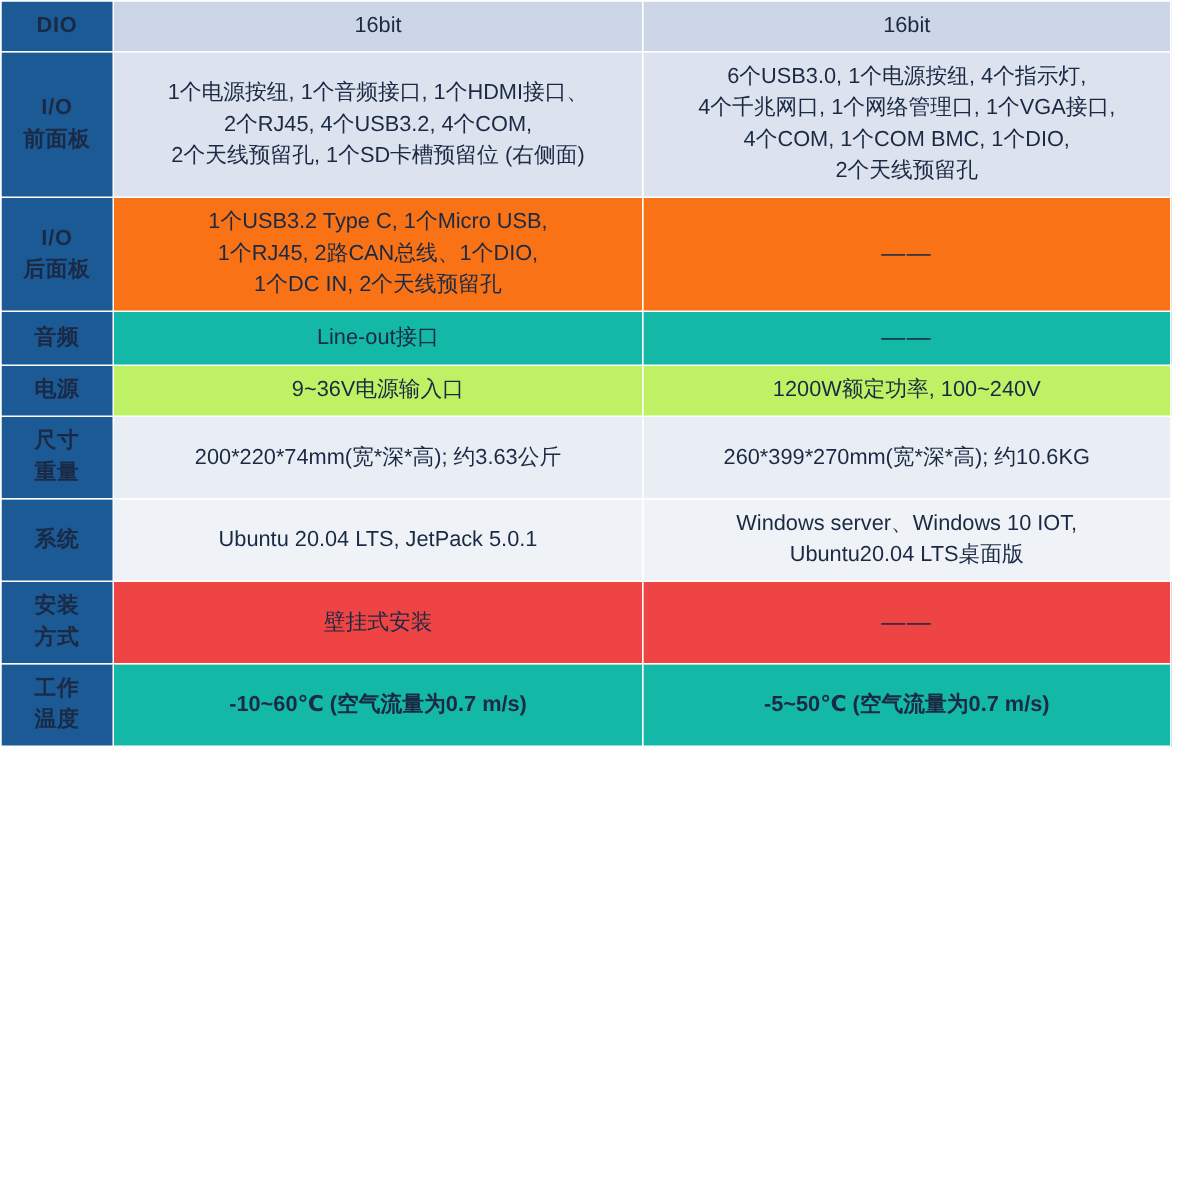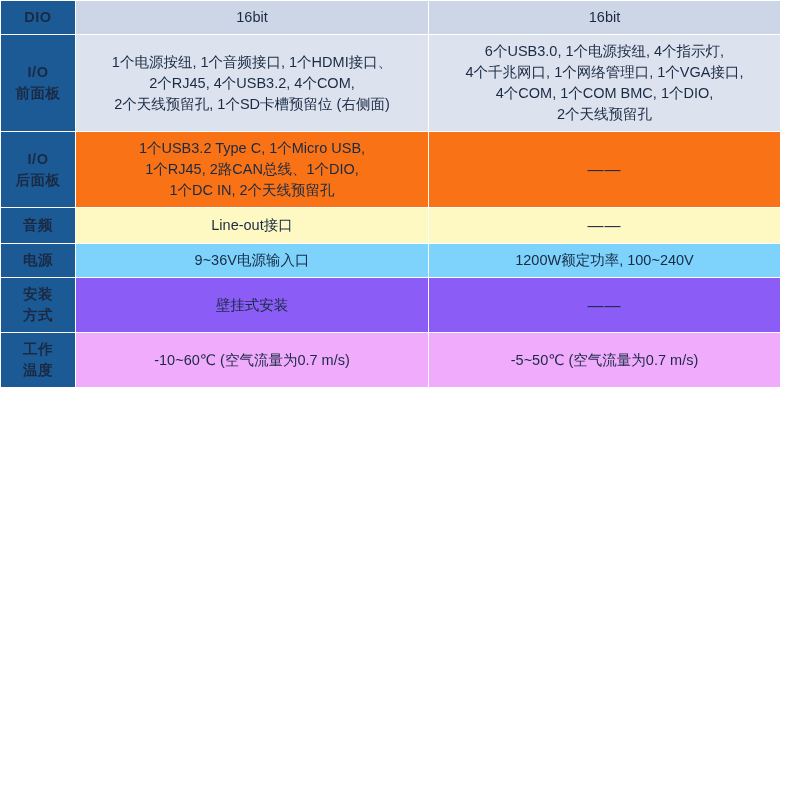--- a/index.html
+++ b/index.html
@@ -40,26 +40,26 @@
     background: #1c5a96;
     color: #ffffff;
     font-weight: bold;
     font-size: 15px;
     line-height: 1.3;
     letter-spacing: 0.5px;
   }
   tr.band-a td.val { background: #cdd6e6; margin-left: 20px; }
   tr.band-b td.val { background: #dde3ee; }
   tr.band-c td.val { background: #f97316; }
-  tr.band-d td.val { background: #fef9c3; }
-  tr.band-e td.val { background: #7dd3fc; }
+  tr.band-d td.val { background: #14b8a6; }
+  tr.band-e td.val { background: #bef264; }
   tr.band-f td.val { background: #e9edf4; }
   tr.band-g td.val { background: #eff2f7; }
-  tr.band-h td.val { background: #8b5cf6; }
-  tr.band-i td.val { background: #f0abfc; }
+  tr.band-h td.val { background: #ef4444; }
+  tr.band-i td.val { background: #14b8a6; font-weight: bold; }
 
   td.val.dash {
     font-size: 16px;
     letter-spacing: 1px;
   }
   .nl { display: block; }
   .bottom-filler {
     height: 140px;
     background: #ffffff;
   }
@@ -137,21 +137,45 @@
             <span class="nl">电源</span>
           </td>
         <td class="val">
             <span class="nl">9~36V电源输入口</span>
           </td>
         <td class="val">
             <span class="nl">1200W额定功率, 100~240V</span>
           </td>
       </tr>
 
-
+      <tr class="band-f">
+        <td class="label">
+          <span class="nl">尺寸</span>
+          <span class="nl">重量</span>
+        </td>
+        <td class="val">
+            <span class="nl">200*220*74mm(宽*深*高); 约3.63公斤</span>
+          </td>
+        <td class="val">
+            <span class="nl">260*399*270mm(宽*深*高); 约10.6KG</span>
+          </td>
+      </tr>
+
+      <tr class="band-g">
+        <td class="label">
+            <span class="nl">系统</span>
+          </td>
+        <td class="val">
+            <span class="nl">Ubuntu 20.04 LTS, JetPack 5.0.1</span>
+          </td>
+        <td class="val">
+          <span class="nl">Windows server、Windows 10 IOT,</span>
+          <span class="nl">Ubuntu20.04 LTS桌面版</span>
+        </td>
+      </tr>
 
       <tr class="band-h">
         <td class="label">
           <span class="nl">安装</span>
           <span class="nl">方式</span>
         </td>
         <td class="val">
             <span class="nl">壁挂式安装</span>
           </td>
         <td class="val dash">

